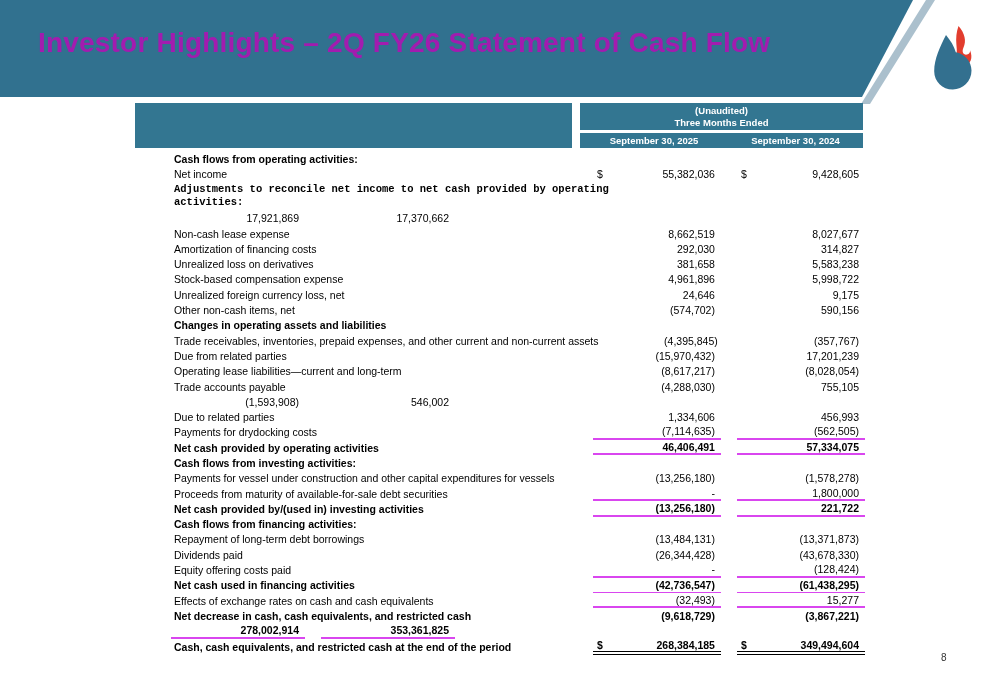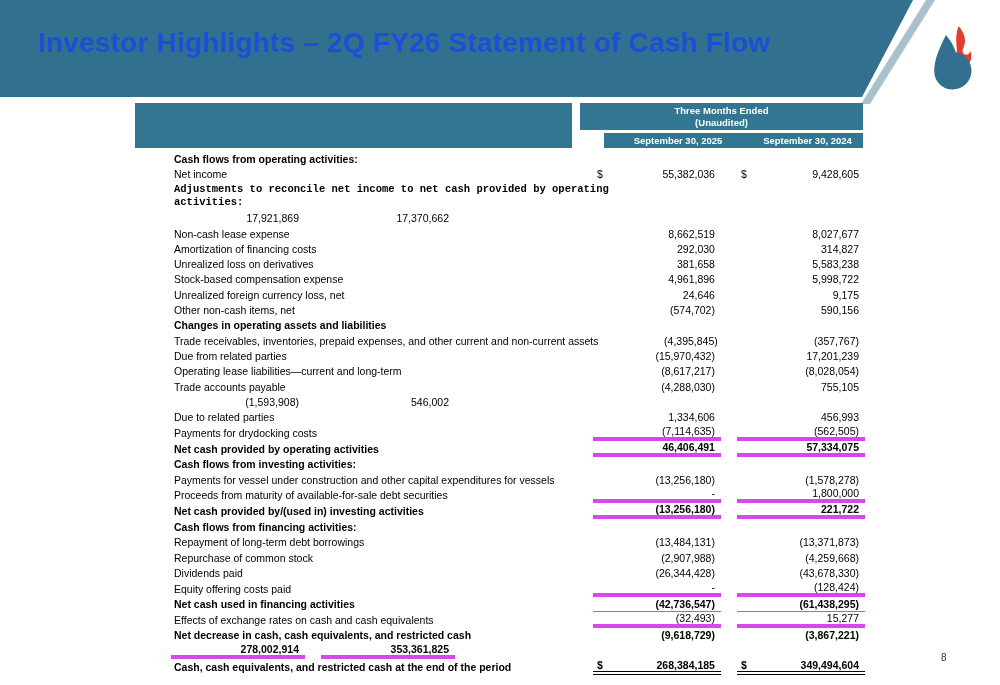--- a/index.html
+++ b/index.html
@@ -5,55 +5,55 @@
   * { margin:0; padding:0; box-sizing:border-box; }
   html,body { width:1000px; height:685px; background:#fff; overflow:hidden;
               font-family:"Liberation Sans", sans-serif; color:#000; }
   .slide { position:relative; width:1000px; height:685px; background:#fff; }
 
   
   .banner { position:absolute; left:0; top:0; width:1000px; height:97px;
             background:#31718f;
             clip-path:polygon(0 0, 913px 0, 862px 97px, 0 97px); }
   .title  { position:absolute; left:38px; top:27px; font-size:28px; font-weight:bold;
-            color:#1d4ed8; white-space:nowrap; letter-spacing:.2px; }
+            color:#a21caf; white-space:nowrap; letter-spacing:.2px; }
   .stripe { position:absolute; left:858px; top:0; width:80px; height:104px;
             background:#abc0cd;
             clip-path:polygon(68px 0, 77px 0, 12px 104px, 3px 104px); }
   .logo   { position:absolute; left:930px; top:26px; width:52px; height:68px; }
 
   
   .hdr-left  { position:absolute; left:135px; top:103px; width:437px; height:45px;
                background:#337691; }
   .hdr-right { position:absolute; left:580px; top:103px; width:283px; height:45px;
                display:flex; flex-direction:column; }
   .hdr-period { height:27px; background:#337691; color:#fff; font-size:9.5px;
                 font-weight:bold; text-align:center; display:flex; flex-direction:column;
                 justify-content:center; line-height:1.25; }
   .hdr-gap   { height:3px; background:#fff; }
   .hdr-dates { height:15px; background:#337691; color:#fff; font-size:9.5px;
-               font-weight:bold; display:flex; align-items:center;margin-left:24px; }
+               font-weight:bold; display:flex; align-items:center; }
   .hdr-dates .dc1 { width:148px; text-align:center; }
   .hdr-dates .dc2 { flex:1; text-align:center; }
 
   
   .tbody { position:absolute; left:135px; top:151px; width:730px; }
   .row   { display:flex; align-items:stretch; min-height:15.3px;margin-left:36px; }
   .row.bold { font-weight:bold; }
   .lbl   { width:443px; padding-left:3px; font-size:10.5px; white-space:nowrap;
            display:flex; align-items:center; }
   .row.wrap { min-height:29px; }
   .row.wrap .lbl { white-space:normal; width:460px; line-height:1.3;
                    align-items:flex-start; padding-top:1px;font-family:Liberation Mono, monospace; }
   .val   { width:134px; display:flex; align-items:center; justify-content:flex-end;
            font-size:10.5px; padding:0 6px 0 4px; }
   .val.c2 { margin-left:16px; }
   .val .dollar { margin-right:auto; }
   .bb1 { border-bottom:1px solid #d946ef; }
-  .bb2 { border-bottom:4px solid #d946ef;justify-content:flex-end; }
+  .bb2 { border-bottom:2px solid #d946ef;justify-content:flex-end; }
   .bb3 { border-bottom:4px double #000; }
 
   .page-num { position:absolute; left:941px; top:652px; font-size:10px; color:#333; }
 </style>
 </head>
 <body>
 
 <div class="slide">
 
   <div class="banner"></div>
@@ -62,22 +62,22 @@
 
   <svg class="logo" viewBox="0 0 52 68">
     <path fill="#e23d2e" d="M28.5 0 C35 7.5 36.5 15 33.5 21.5 C31.5 25.8 33.3 29.2 37 28.6 C39.3 28.2 40.3 26.4 40 24.2 C43.2 31.5 40.8 39 33.6 40.3 C30.2 40.9 27.4 39.6 25.8 37.2 C26.8 31 27.2 24.8 26.4 18.4 C25.8 12.2 26.4 5.8 28.5 0 Z"></path>
     <path fill="#33708f" d="M16 9 C20.5 14.5 24 20 25.8 26.2 C34.5 27.8 41.5 35.2 41.5 44.6 C41.5 55.4 33 63.5 22.8 63.5 C12.4 63.5 4.2 55.6 4.2 45.2 C4.2 32.8 10.2 20.4 16 9 Z"></path>
   </svg>
 
   <div class="hdr-left"></div>
 
   <div class="hdr-right">
     <div class="hdr-period">
+      <div>(Unaudited)</div>
       <div>Three Months Ended</div>
-      <div>(Unaudited)</div>
     </div>
     <div class="hdr-gap"></div>
     <div class="hdr-dates">
       <div class="dc1">September 30, 2025</div>
       <div class="dc2">September 30, 2024</div>
     </div>
   </div>
 
   <div class="tbody">
       <div class="row bold">
@@ -269,29 +269,20 @@
       <div class="row">
         <div class="lbl">Repayment of long-term debt borrowings</div>
         <div class="val c1">
           <span class="amt">(13,484,131)</span>
         </div>
         <div class="val c2">
           <span class="amt">(13,371,873)</span>
         </div>
       </div>
       <div class="row">
-        <div class="lbl">Repurchase of common stock</div>
-        <div class="val c1">
-          <span class="amt">(2,907,988)</span>
-        </div>
-        <div class="val c2">
-          <span class="amt">(4,259,668)</span>
-        </div>
-      </div>
-      <div class="row">
         <div class="lbl">Dividends paid</div>
         <div class="val c1">
           <span class="amt">(26,344,428)</span>
         </div>
         <div class="val c2">
           <span class="amt">(43,678,330)</span>
         </div>
       </div>
       <div class="row">
         <div class="lbl">Equity offering costs paid</div>

